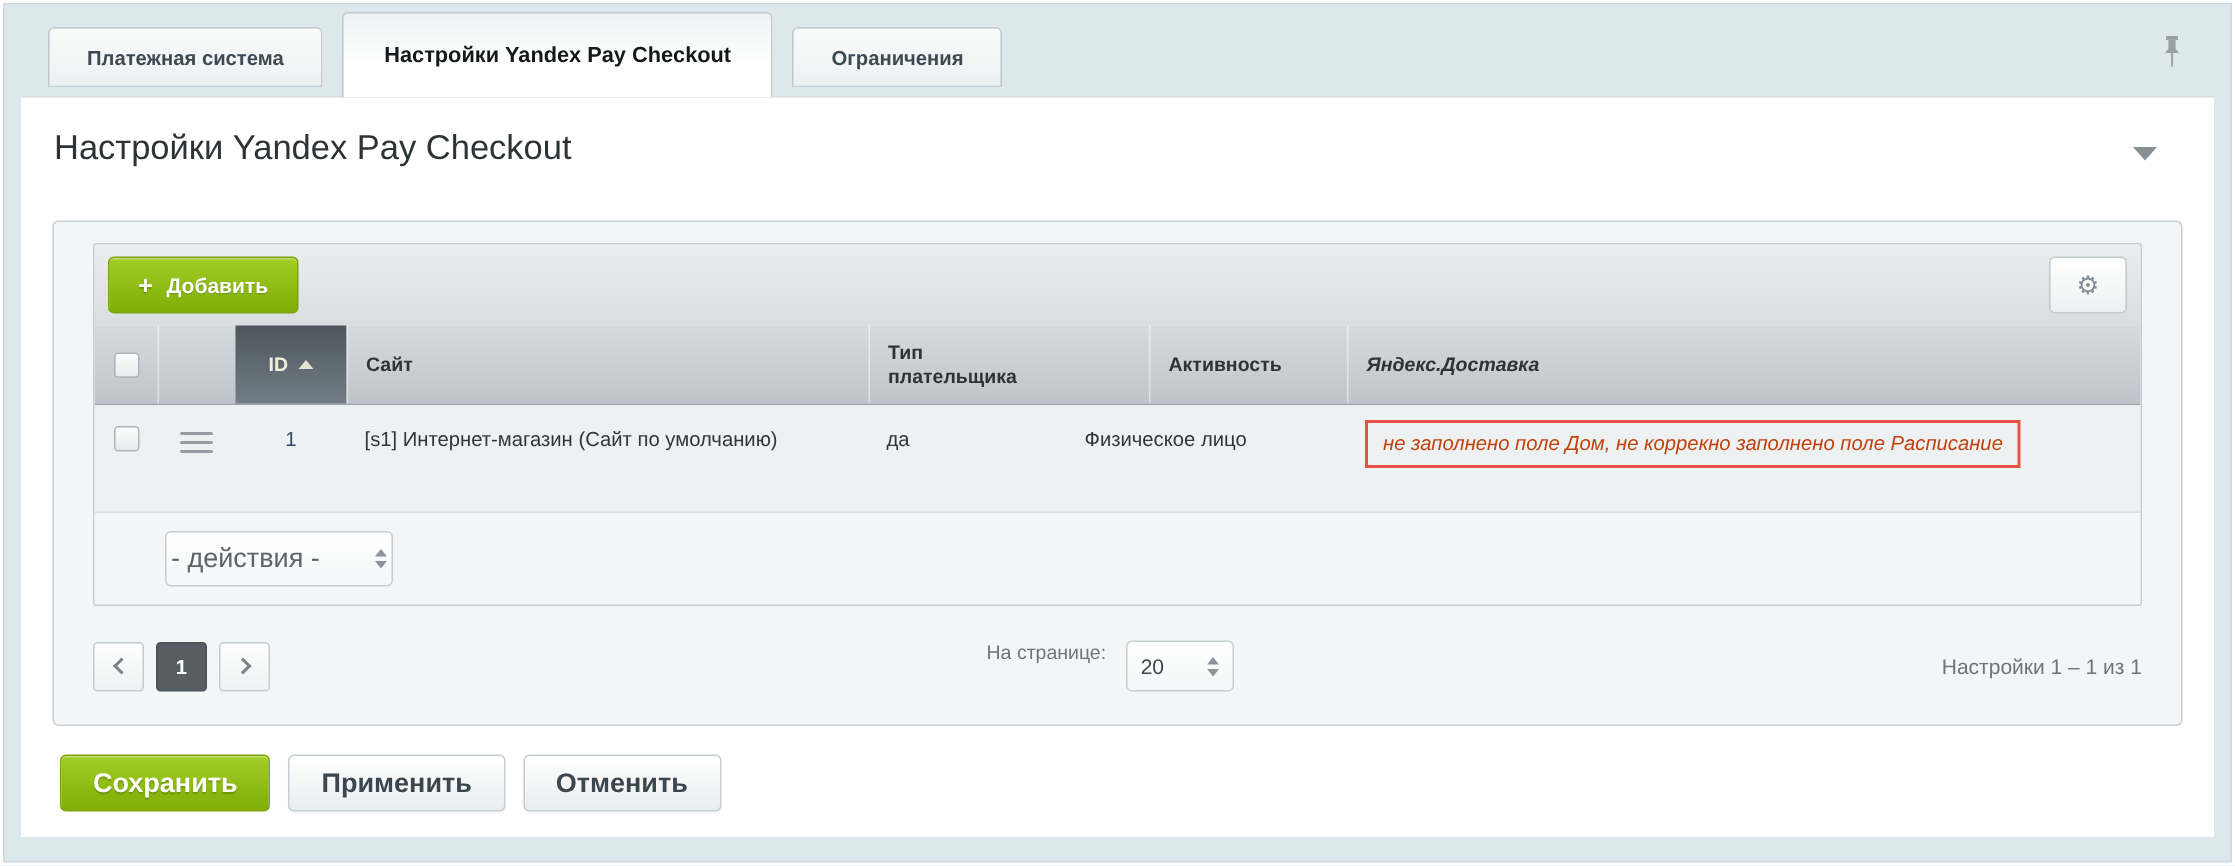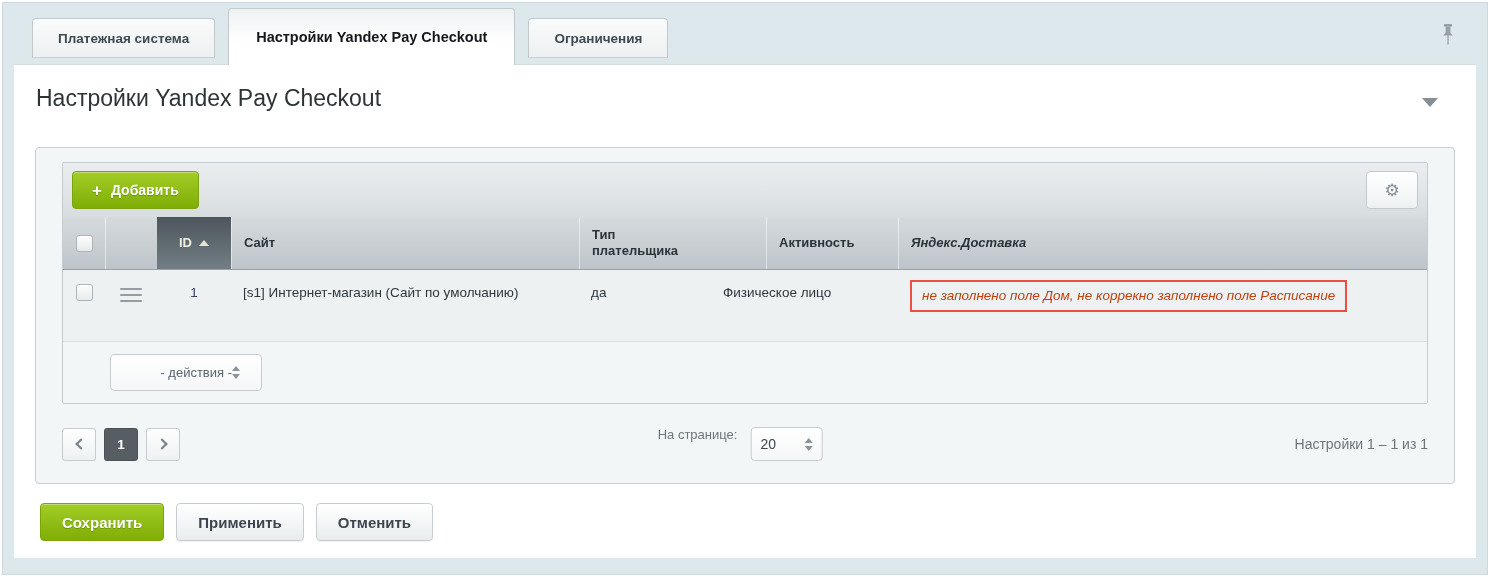--- a/index.html
+++ b/index.html
@@ -64,22 +64,22 @@
   .error-box { display:inline-block; border:2px solid #e85044; padding:4px 10px; max-width:442px;
                color:#c2410c; margin-top:-3px; }
 
   .cb { width:17px; height:17px; background:linear-gradient(#fdfdfd,#e7eaeb); border:1px solid #aeb5ba;
         border-radius:3px; box-shadow:inset 0 1px 0 #fff; cursor:pointer; }
   .burger { width:22px; display:flex; flex-direction:column; gap:4px; cursor:pointer; }
   .burger span { display:block; height:2px; background:#959da3; border-radius:1px; }
 
   .actions-strip { background:#f3f6f6; padding:12px 0 12px 47px; }
   .select { width:152px; height:37px; background:linear-gradient(#ffffff,#f4f6f7); border:1px solid #c6cdd1;
-            border-radius:4px; display:flex; align-items:center; justify-content:flex-end;
-            padding:0 21px; font-size:13px; color:#5a646b; cursor:pointer; }
+            border-radius:4px; display:flex; align-items:center; justify-content:space-between;
+            padding:0 3px; font-size:18px; color:#5a646b; cursor:pointer; }
   .spin { display:flex; flex-direction:column; gap:3px; align-items:center; }
   .tri-up   { width:0; height:0; border-left:4px solid transparent; border-right:4px solid transparent;
               border-bottom:5px solid #8b949a; }
   .tri-down { width:0; height:0; border-left:4px solid transparent; border-right:4px solid transparent;
               border-top:5px solid #8b949a; }
 
   
   .pager { display:flex; align-items:center; margin-top:22px; position:relative; height:36px; }
   .pbtn { width:34px; height:33px; margin-right:8px; background:linear-gradient(#fefefe,#eef1f2);
           border:1px solid #c5ccd0; border-radius:3px; display:flex; align-items:center; justify-content:center;
@@ -90,21 +90,21 @@
   .chev.right { transform:rotate(-45deg); margin-right:3px; }
   .per-page { position:absolute; left:50%; transform:translateX(-53%); display:flex; align-items:flex-start;
               gap:13px; font-size:13px; color:#6d757b; }
   .pp-select { width:72px; height:34px; background:linear-gradient(#ffffff,#f4f6f7); border:1px solid #c6cdd1;
                border-radius:4px; display:flex; align-items:center; justify-content:space-between;
                padding:0 9px; font-size:14px; color:#3f474c; cursor:pointer; }
   .summary { margin-left:auto; font-size:14px; color:#6d757b; }
 
   
   .footer { position:absolute; left:26px; top:438px; display:flex; gap:12px; }
-  .fbtn { height:38px; padding:0 21px; border-radius:4px; font-size:15px; font-weight:bold;
+  .fbtn { height:38px; padding:0 21px; border-radius:4px; font-size:18px; font-weight:bold;
           display:flex; align-items:center; cursor:pointer; }
   .fbtn.plain { background:linear-gradient(#ffffff,#e9edee); border:1px solid #c6cdd2; color:#3b464e;
                 box-shadow:0 1px 1px rgba(0,0,0,.06); }
 
   .pin { position:absolute; cursor:pointer; }
   .pin-top { top:24px; right:35px; }
   .pin-bottom { top:506px; right:44px; }
 </style>
 </head>
 <body>

